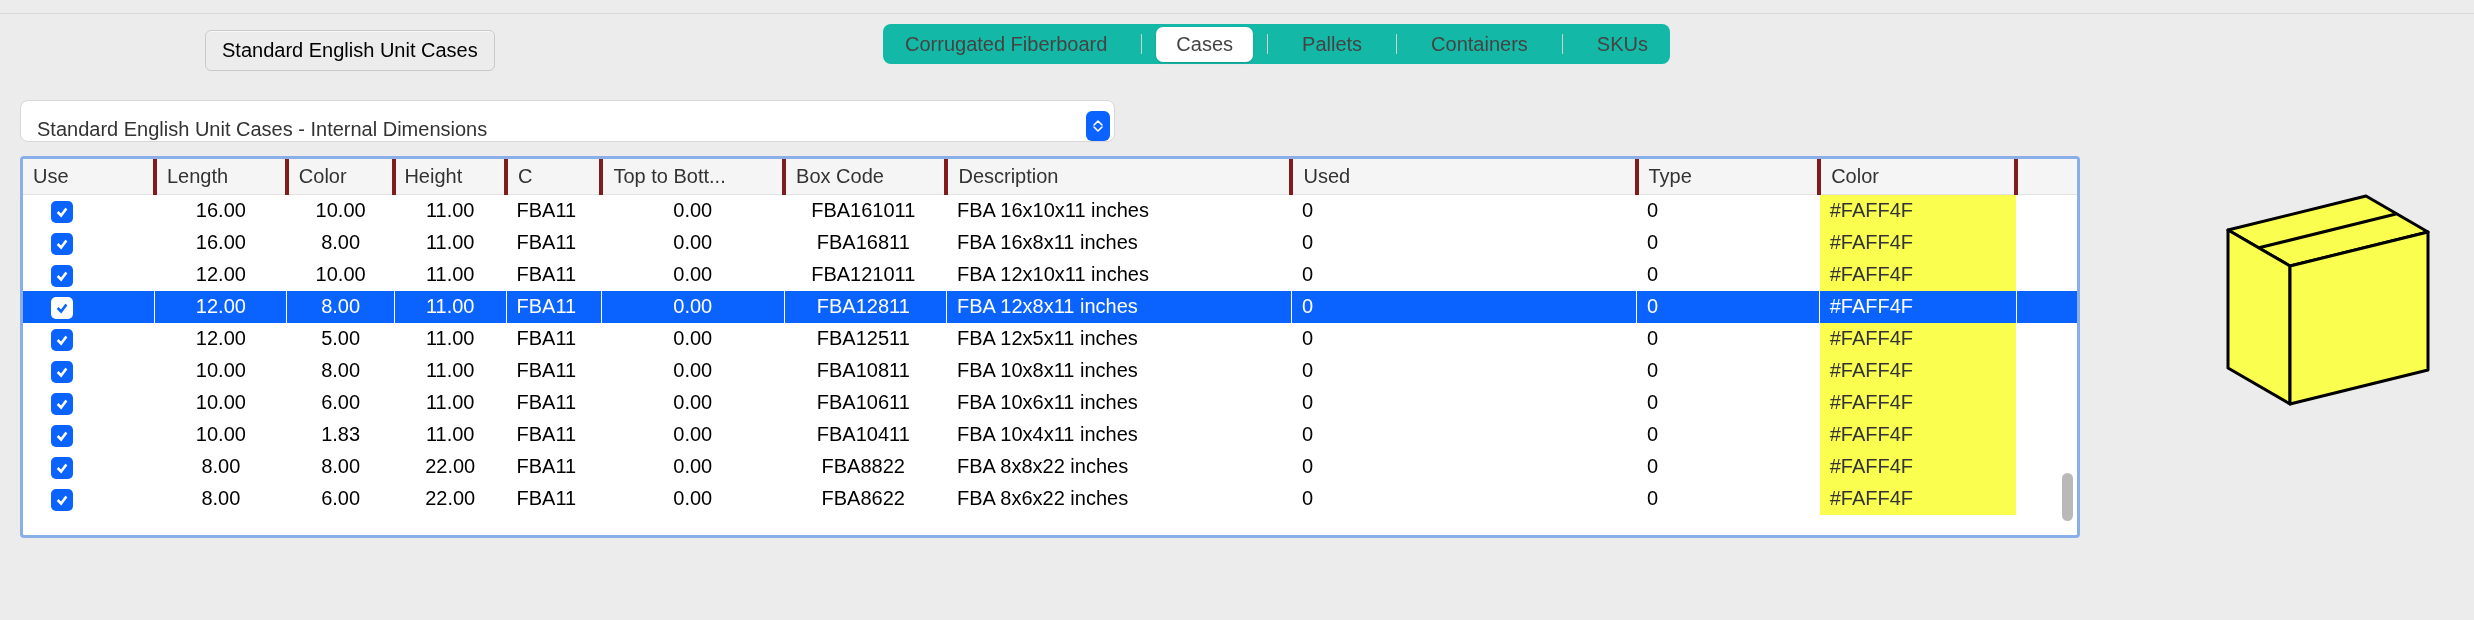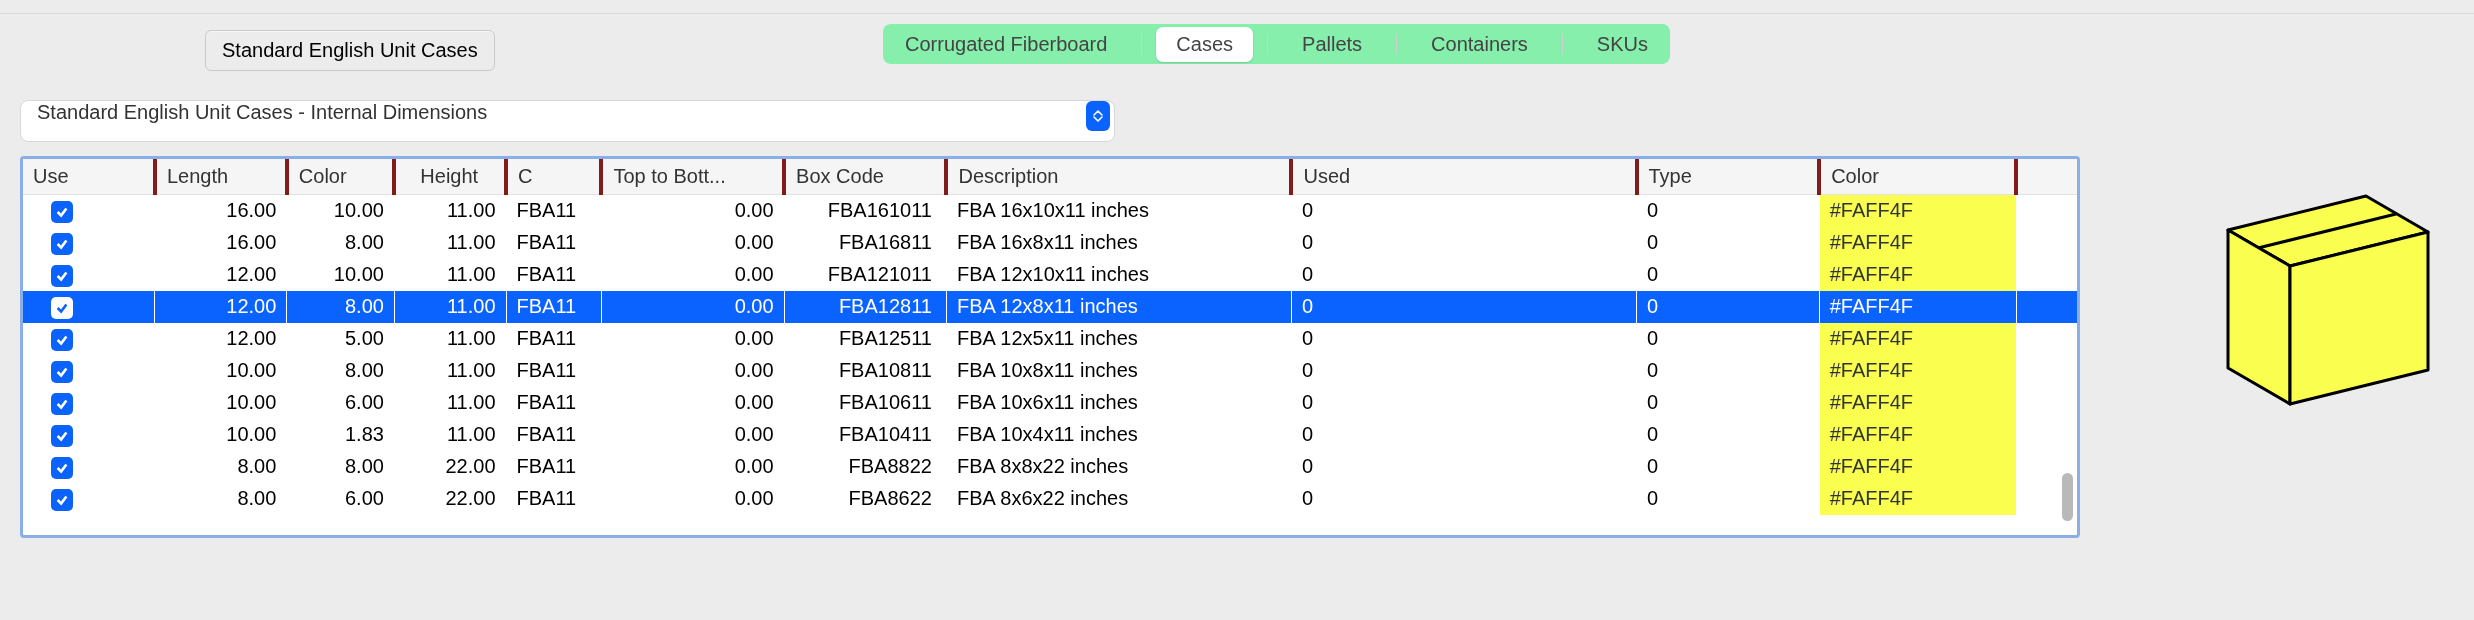--- a/index.html
+++ b/index.html
@@ -44,21 +44,21 @@
     color: #000000;
     box-shadow: 0 1px 0 rgba(255,255,255,.6) inset;
   }
 
   .tabs {
     position: absolute;
     left: 863px;
     top: 0;
     display: flex;
     align-items: center;
-    background: #86efac;
+    background: #14b8a6;
     border-radius: 8px;
     padding: 2px;
     height: 40px;
     gap: 12px;
   }
   .tab {
     padding: 6px 20px;
     font-size: 20px;
     color: #444;
     border-radius: 7px;
@@ -80,21 +80,21 @@
   .dropdown-row {
     margin-bottom: 14px;
   }
   .dropdown {
     width: 1095px;
     height: 42px;
     background: #ffffff;
     border: 1px solid #d8d8d8;
     border-radius: 8px;
     display: flex;
-    align-items: flex-start;
+    align-items: flex-end;
     padding: 0 4px 0 16px;
     font-size: 20px;
     color: #333;
     position: relative;
   }
   .dropdown .stepper {
     margin-left: auto;
     width: 24px;
     height: 30px;
     background: #0a62ff;
@@ -161,21 +161,21 @@
   .col-hei   { width: 110px; text-align: right; }
   .col-c     { width: 94px; }
   .col-ttb   { width: 180px; text-align: right; }
   .col-code  { width: 160px; text-align: right; padding-right: 14px;}
   .col-desc  { width: 340px; }
   .col-used  { width: 340px; }
   .col-type  { width: 180px; }
   .col-color { width: 194px; }
   .col-tail  { width: 60px; border-right: none !important; }
 
-  td.col-len, td.col-wid, td.col-hei, td.col-ttb, td.col-code { text-align: right; }
+  td.col-len, td.col-wid, td.col-hei, td.col-ttb, td.col-code { text-align: center; }
   td.col-used, td.col-type { text-align: left; }
 
   .checkbox {
     width: 22px; height: 22px;
     border-radius: 5px;
     background: #0a62ff;
     display: inline-flex;
     align-items: center;
     justify-content: center;
     color: #fff;
@@ -274,21 +274,21 @@
           <col class="col-used">
             <col class="col-type">
             <col class="col-color">
             <col class="col-tail">
         </colgroup>
         <thead>
           <tr>
             <th class="col-use">Use</th>
             <th class="col-len" style="text-align:left;">Length</th>
             <th class="col-wid" style="text-align:left;">Color</th>
-            <th class="col-hei" style="text-align:center;padding-left:8px;">Height</th>
+            <th class="col-hei" style="text-align:left;padding-left:8px;">Height</th>
             <th class="col-c">C</th>
             <th class="col-ttb" style="text-align:left;">Top to Bott...</th>
             <th class="col-code" style="text-align:left;">Box Code</th>
             <th class="col-desc">Description</th>
             <th class="col-used">Used</th>
             <th class="col-type">Type</th>
             <th class="col-color">Color</th>
             <th class="col-tail"></th>
           </tr>
         </thead>

